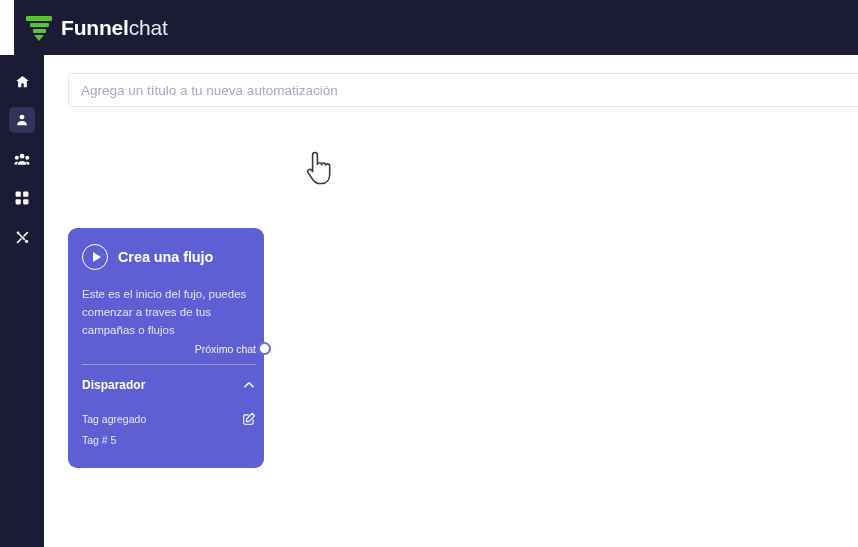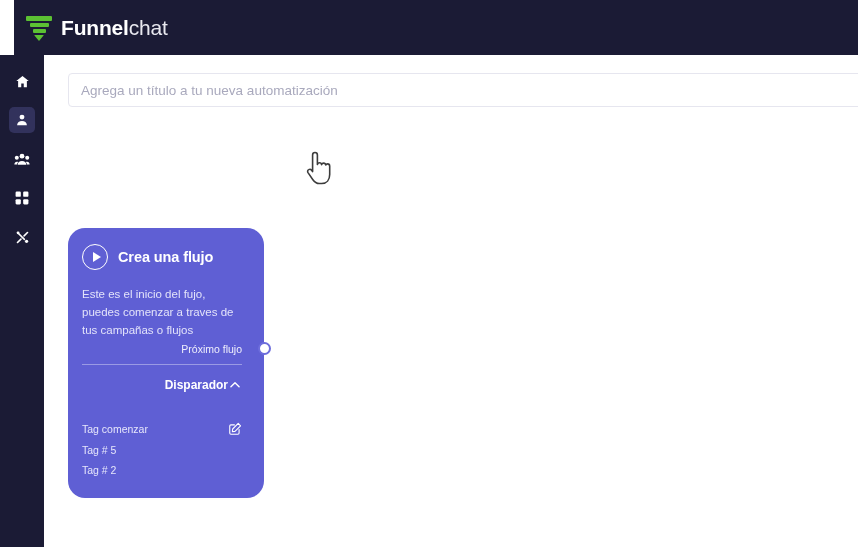--- a/index.html
+++ b/index.html
@@ -53,22 +53,22 @@
     position: absolute; left: 68px; top: 73px; width: 820px; height: 34px;
     border: 1px solid #e6e6ef; border-radius: 4px; background: #ffffff;
     padding: 0 12px; font-size: 13.5px; color: #3a3a52;
     font-family: "Liberation Sans", sans-serif; outline: none;
   }
   .title-input::placeholder { color: #a9a9bd; }
 
   
   .flow-card {
     position: absolute; left: 68px; top: 228px; width: 196px;
-    background: #5f5fd4; border-radius: 17px; color: #ffffff;
-    padding: 16px 22px 14px 14px;
+    background: #5f5fd4; border-radius: 9px; color: #ffffff;
+    padding: 16px 8px 14px 14px;
   }
   .card-head { display: flex; align-items: center; gap: 10px; margin-bottom: 16px; }
   .play-icon {
     width: 26px; height: 26px; border: 1.6px solid #ffffff; border-radius: 50%;
     display: flex; align-items: center; justify-content: center; flex: 0 0 auto;
   }
   .play-icon .tri {
     width: 0; height: 0;
     border-top: 5px solid transparent; border-bottom: 5px solid transparent;
     border-left: 8px solid #ffffff; margin-left: 3px;
@@ -76,22 +76,22 @@
   .card-title { font-size: 14.5px; font-weight: bold; letter-spacing: -0.1px; }
   .card-desc {
     font-size: 11.5px; line-height: 1.55; color: #e3e3fa; margin-bottom: 4px;
     max-width: 165px;
   }
   .next-step {
     font-size: 10.5px; color: #eeeefc; text-align: right; margin-bottom: 9px;
   }
   .card-divider { height: 1px; background: #9a9ae4; margin: 0 0 13px 0; }
   .trigger-row {
-    display: flex; align-items: center; justify-content: flex-end;
-    margin-bottom: 30px;
+    display: flex; align-items: center; justify-content: space-between;
+    margin-bottom: 20px;
   }
   .trigger-title { font-size: 12px; font-weight: bold; }
   .chev { width: 14px; height: 14px; }
   .tag-row {
     display: flex; align-items: center; justify-content: space-between;
     margin-bottom: 8px;
   }
   .tag-text { font-size: 10.5px; color: #e6e6fb; }
   .edit-icon { width: 14px; height: 14px; cursor: pointer; }
   .connector-dot {
@@ -182,47 +182,44 @@
   <input class="title-input" type="text" placeholder="Agrega un título a tu nueva automatización" style="">
 
   <div class="flow-card">
     <div class="card-head">
       <div class="play-icon">
           <div class="tri"></div>
         </div>
       <div class="card-title">Crea una flujo</div>
     </div>
     <div class="card-desc">Este es el inicio del fujo, puedes comenzar a traves de tus campañas o flujos</div>
-    <div class="next-step">Próximo flujo</div>
+    <div class="next-step">Próximo chat</div>
     <div class="card-divider"></div>
 
     <div class="trigger-row">
       <div class="trigger-title">Disparador</div>
       <span class="chev">
         <svg width="14" height="14" viewBox="0 0 24 24" fill="none" stroke="#ffffff" stroke-width="2.4" stroke-linecap="round" stroke-linejoin="round">
             <path d="M5 15l7-7 7 7"></path>
           </svg>
       </span>
     </div>
 
     <div class="tag-row">
-      <span class="tag-text">Tag comenzar</span>
+      <span class="tag-text">Tag agregado</span>
       <span class="edit-icon">
         <svg width="14" height="14" viewBox="0 0 24 24" fill="none" stroke="#ffffff" stroke-width="1.9" stroke-linecap="round" stroke-linejoin="round">
             <path d="M19 13v6a2 2 0 0 1-2 2H5a2 2 0 0 1-2-2V7a2 2 0 0 1 2-2h6"></path>
             <path d="M17.5 2.5l4 4L12 16l-4.5.5L8 12z"></path>
           </svg>
       </span>
     </div>
     <div class="tag-row">
       <span class="tag-text">Tag # 5</span>
     </div>
-    <div class="tag-row">
-      <span class="tag-text">Tag # 2</span>
-    </div>
   </div>
 
   <div class="connector-dot"></div>
 
   <div class="cursor">
     <svg width="30" height="38" viewBox="0 0 30 38">
       <path d="M11 2.5c1.5 0 2.4 1.1 2.4 2.5v9.4c.3-1 1-1.7 2.1-1.7 1.2 0 2 .8 2.1 1.9.3-.9 1-1.5 2-1.5 1.2 0 2 .8 2.1 1.9.4-.7 1-1.1 1.8-1.1 1.3 0 2.2 1 2.2 2.4v8.1c0 5.3-3 9.1-8 9.1h-2.3c-3 0-4.8-1.3-6.5-3.8L4 22.6c-.7-1.1-.4-2.4.7-3 1-.6 2.2-.3 2.9.6l1 1.4V5c0-1.4 1-2.5 2.4-2.5z" fill="#ffffff" stroke="#3c3c3c" stroke-width="1.6" stroke-linejoin="round"></path>
     </svg>
   </div>
 

